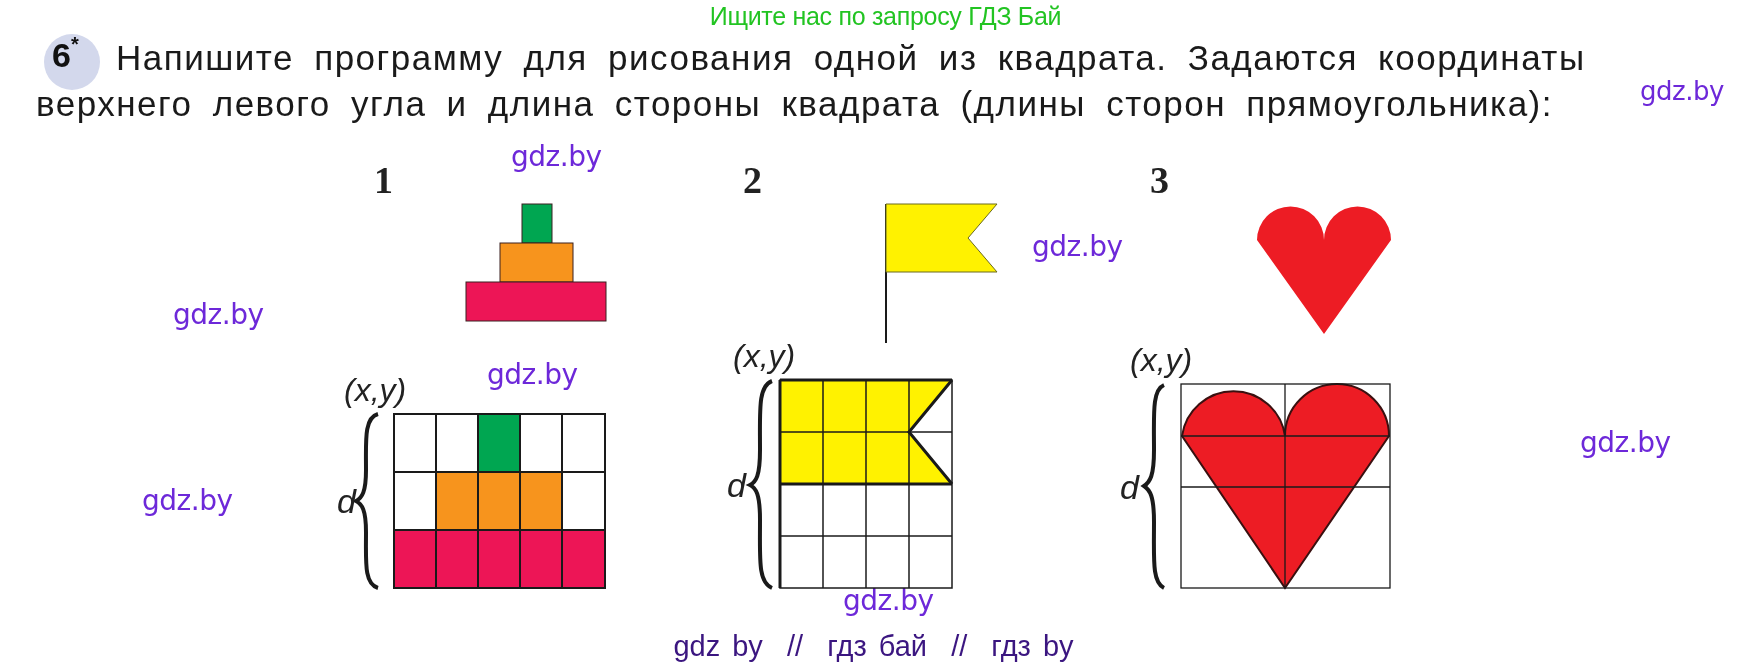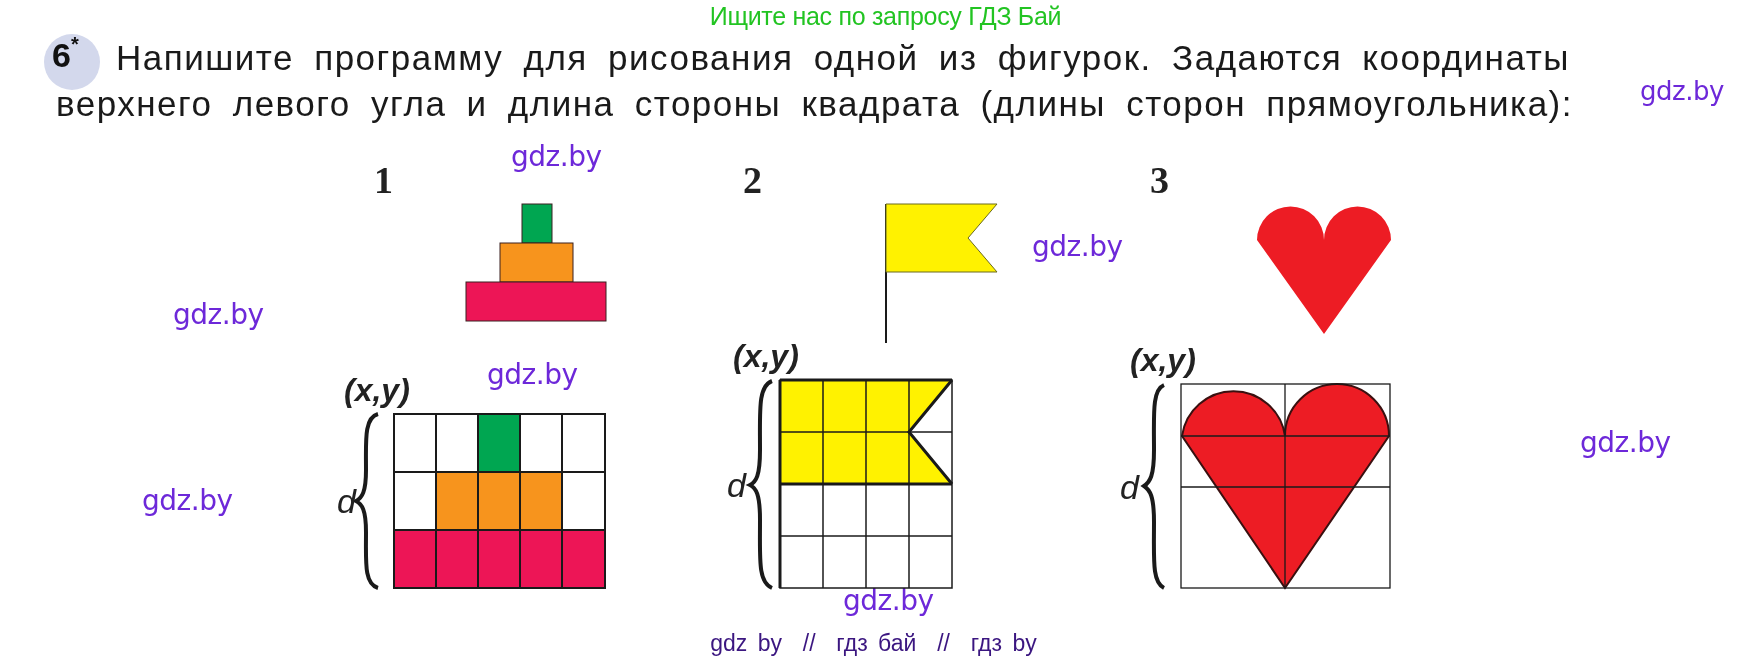--- a/index.html
+++ b/index.html
@@ -7,37 +7,37 @@
          font-family: "Liberation Sans", sans-serif; color: #1a1a1a; }
   .abs { position: absolute; }
   .watermark-top { left: 12px; width: 1747px; top: 2px; text-align: center;
                    font-size: 25px; color: #22c422; font-family: "Liberation Sans", sans-serif; letter-spacing: -0.3px; }
   .badge { left: 44px; top: 34px; width: 56px; height: 56px; border-radius: 50%;
            background: #d3d8ec; }
   .badge-text { left: 52px; top: 36px; font-size: 34px; font-weight: bold; color: #111; font-family: "Liberation Sans", sans-serif; }
   .badge-text sup { font-size: 20px; position: relative; top: -4px; }
   .task-line { font-size: 35px; color: #1a1a1a; letter-spacing: 1.5px; word-spacing: 9px; white-space: nowrap; }
   .line1 { left: 116px; top: 38px; }
-  .line2 { left: 56px; top: 84px; }
+  .line2 { left: 36px; top: 84px; }
   .gdz { font-size: 28px; color: #6d28d9; font-family: "DejaVu Sans", sans-serif; letter-spacing: -0.5px; }
   .fig-num { font-size: 38px; font-family: "Liberation Serif", serif; font-weight: bold; color: #222; }
-  .xy { font-size: 32px; font-style: italic; font-weight: bold; color: #222; font-family: "Liberation Sans", sans-serif; }
+  .xy { font-size: 32px; font-style: italic; font-weight: normal; color: #222; font-family: "Liberation Sans", sans-serif; }
   .dlabel { font-size: 34px; font-style: italic; color: #222; font-family: "Liberation Sans", sans-serif; }
-  .footer { left: 0; width: 1747px; top: 630px; text-align: center; font-size: 23px; color: #3b1680; word-spacing: 4px; }
+  .footer { left: 0; width: 1747px; top: 630px; text-align: center; font-size: 29px; color: #3b1680; word-spacing: 4px; }
   svg { position: absolute; overflow: visible; }
 </style>
 </head>
 <body>
 
 <div class="abs watermark-top">Ищите нас по запросу ГДЗ Бай</div>
 
 <div class="abs badge"></div>
 <div class="abs badge-text"><span>6</span><sup>*</sup></div>
 
-<div class="abs task-line line1">Напишите программу для рисования одной из фигурок. Задаются координаты</div>
+<div class="abs task-line line1">Напишите программу для рисования одной из квадрата. Задаются координаты</div>
 <div class="abs task-line line2">верхнего левого угла и длина стороны квадрата (длины сторон прямоугольника):</div>
 
 <div class="abs gdz" style="left:1640px; top:76px; font-size:26px;">gdz.by</div>
 <div class="abs gdz" style="left:511px; top:140px;">gdz.by</div>
 <div class="abs gdz" style="left:173px; top:298px;">gdz.by</div>
 <div class="abs gdz" style="left:487px; top:358px;">gdz.by</div>
 <div class="abs gdz" style="left:142px; top:484px;">gdz.by</div>
 <div class="abs gdz" style="left:1032px; top:230px;">gdz.by</div>
 <div class="abs gdz" style="left:843px; top:584px;">gdz.by</div>
 <div class="abs gdz" style="left:1580px; top:426px;">gdz.by</div>

